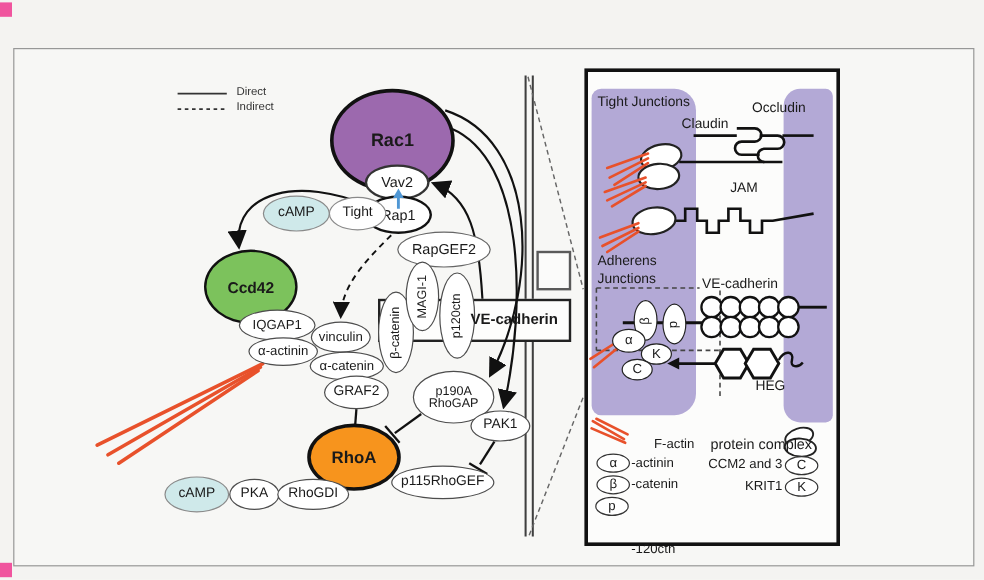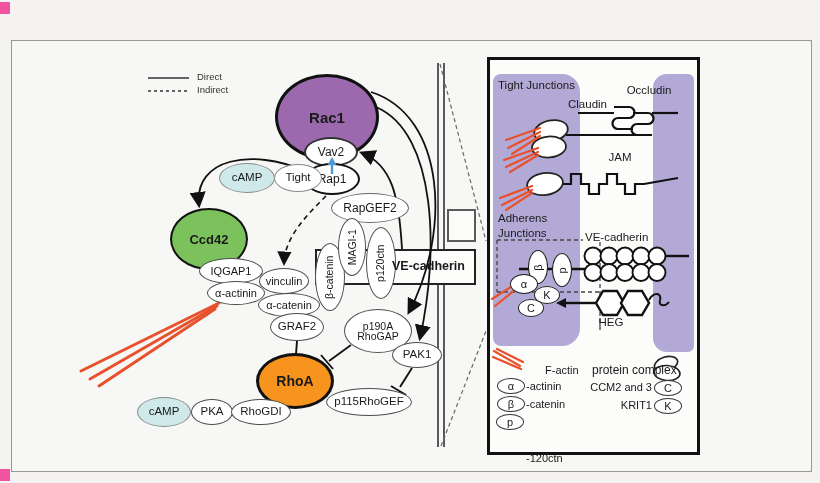--- a/index.html
+++ b/index.html
@@ -226,21 +226,21 @@
     <span>RhoGDI</span>
   </div>
 
 <div class="lbl" style="left:498px;top:79px;">Tight Junctions</div>
 <div class="lbl" style="left:620px;top:84px;width:58px;text-align:center;">Occludin</div>
 <div class="lbl" style="left:568px;top:98px;width:48px;">Claudin</div>
 <div class="lbl" style="left:602px;top:151px;width:36px;text-align:center;">JAM</div>
 <div class="lbl" style="left:498px;top:212px;">Adherens</div>
 <div class="lbl" style="left:498px;top:227px;">Junctions</div>
 <div class="lbl" style="left:585px;top:231px;">VE-cadherin</div>
-<div class="lbl" style="left:591px;top:316px;width:40px;text-align:center;">HEG</div>
+<div class="lbl" style="left:622px;top:316px;width:40px;text-align:center;">HEG</div>
 
 <div class="ell" style="left:528px;top:250px;width:20px;height:34px;border-width:1.8px;border-color:#222;">
     <span class="vtext">β</span>
   </div>
 <div class="ell" style="left:552px;top:253px;width:20px;height:34px;border-width:1.8px;border-color:#222;">
     <span class="vtext">p</span>
   </div>
 <div class="ell" style="left:510px;top:274px;width:28px;height:20px;border-width:1.8px;border-color:#222;">
     <span>α</span>
   </div>

